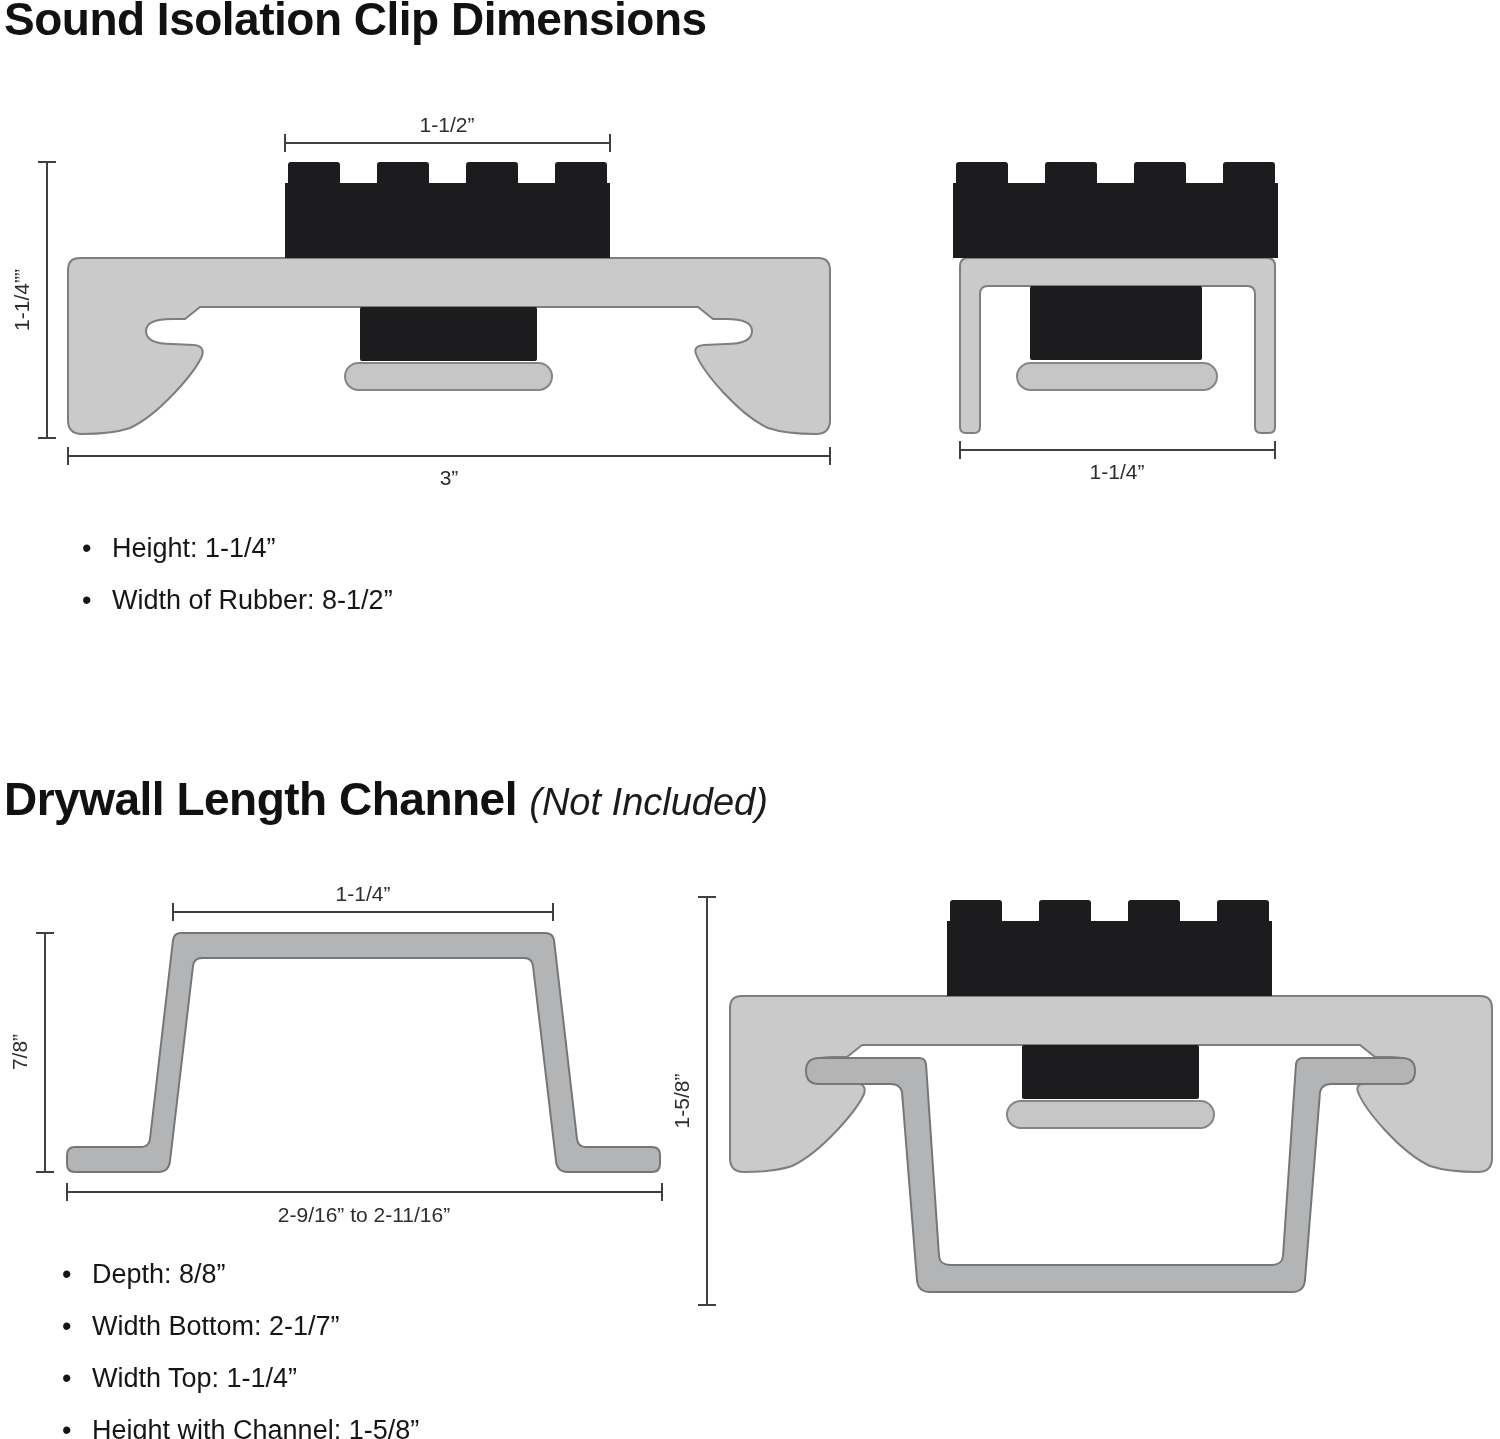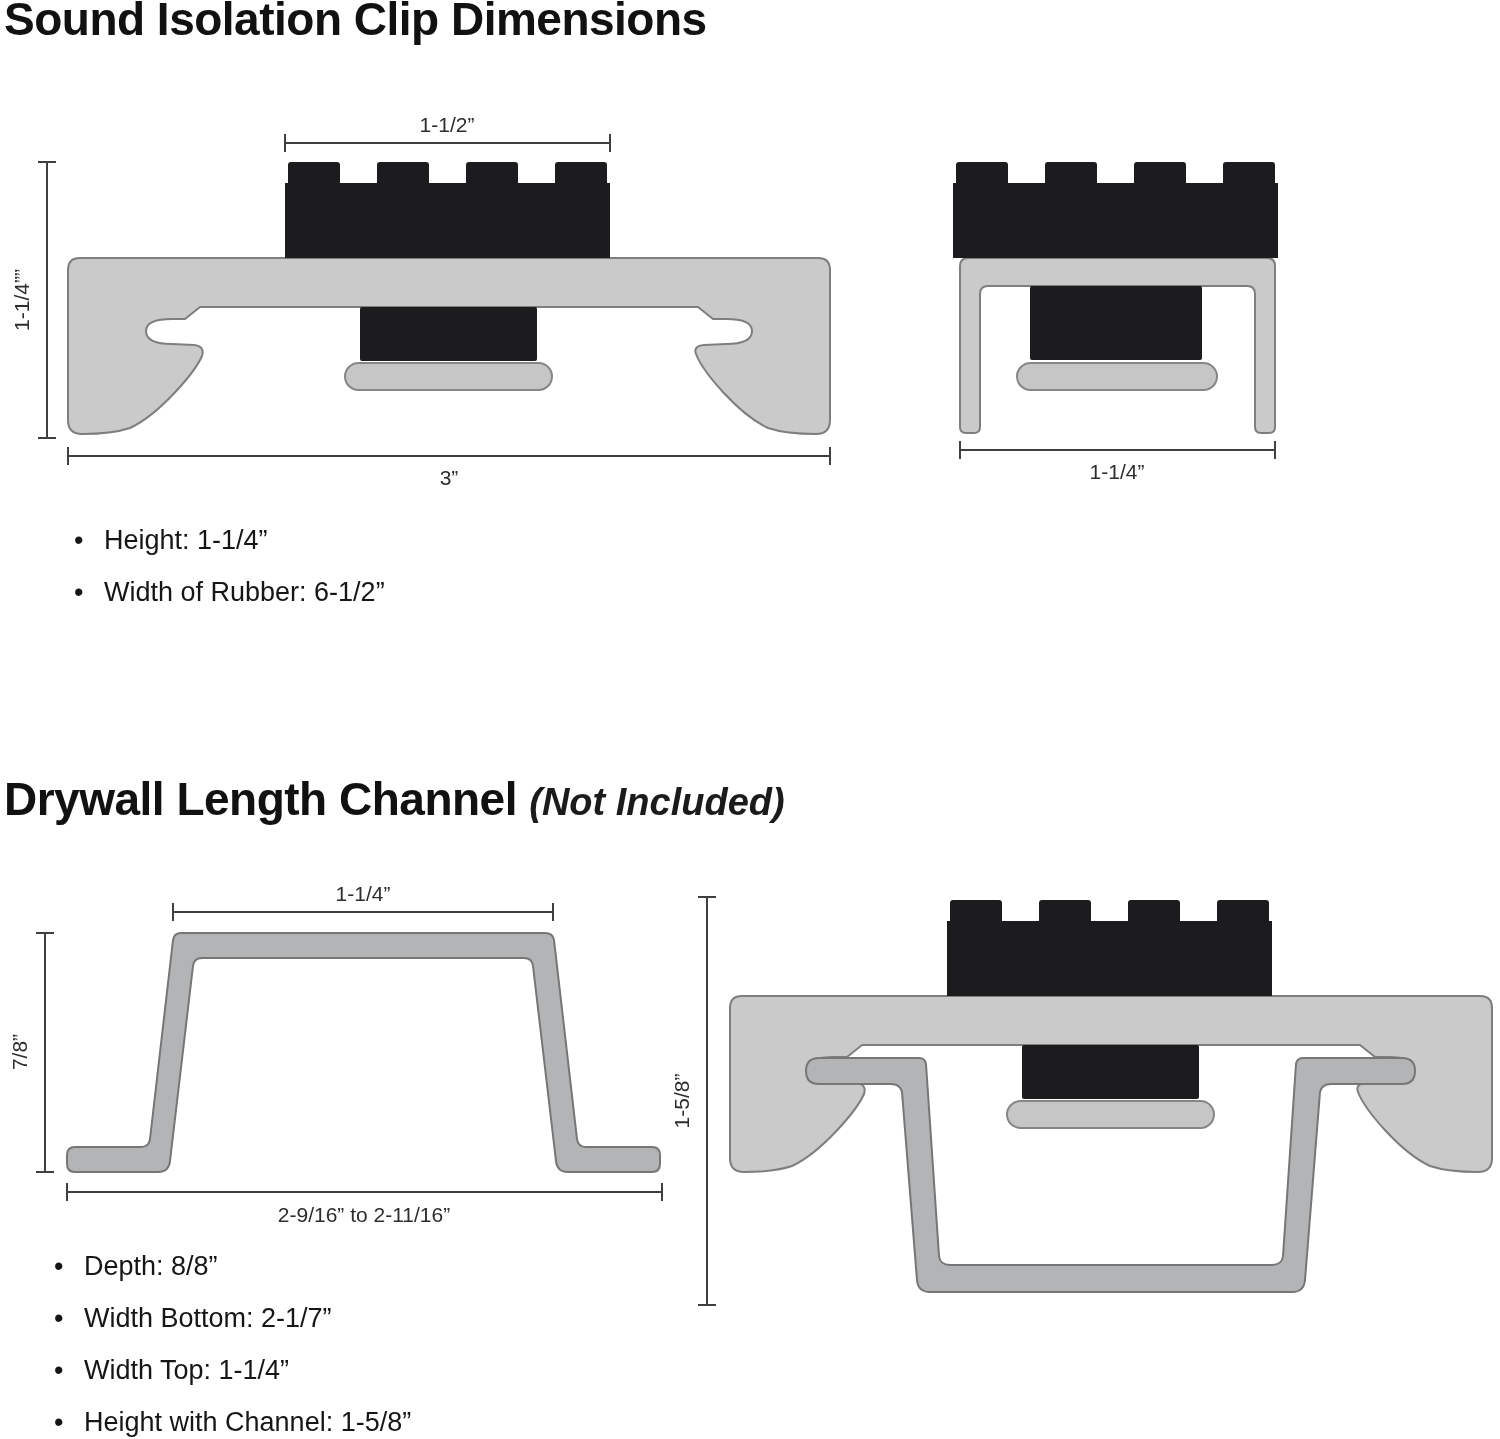--- a/index.html
+++ b/index.html
@@ -9,25 +9,25 @@
   }
   .title{
     position:absolute;left:4px;top:-8px;margin:0;
     font-size:46px;font-weight:700;color:#111;letter-spacing:-0.5px;
   }
   .title2{
     position:absolute;left:4px;top:772px;margin:0;
     font-size:46px;font-weight:700;color:#111;letter-spacing:-0.5px;
   }
   .title2 .note{
-    font-weight:700;font-style:italic;font-size:38px;color:#1b1b1b;letter-spacing:0;
+    font-weight:400;font-style:italic;font-size:38px;color:#1b1b1b;letter-spacing:0;
   }
   svg.diagrams{position:absolute;left:0;top:0;}
   ul.specs{
-    position:absolute;margin:0;padding:0;list-style:none;
+    position:absolute;margin:8px;padding:0;list-style:none;
     font-size:27px;color:#161616;
   }
   ul.specs li{
     position:relative;height:32px;line-height:32px;margin-bottom:20px;padding-left:32px;
   }
   ul.specs li::before{
     content:"•";position:absolute;left:2px;top:0;font-size:27px;color:#161616;
   }
   .specs1{left:72px;top:524px;}
   .specs2{left:52px;top:1250px;}
@@ -177,21 +177,21 @@
         <line x1="707" y1="897" x2="707" y2="1305"></line>
         <line x1="698" y1="897" x2="716" y2="897"></line>
         <line x1="698" y1="1305" x2="716" y2="1305"></line>
       </g>
       <text class="dim" x="689" y="1101" text-anchor="middle" transform="rotate(-90 689 1101)">1-5/8”</text>
     </g>
   </svg>
 
   <ul class="specs specs1">
     <li>Height: 1-1/4”</li>
-    <li>Width of Rubber: 6-1/2”</li>
+    <li>Width of Rubber: 8-1/2”</li>
   </ul>
 
   <ul class="specs specs2">
     <li>Depth: 8/8”</li>
     <li>Width Bottom: 2-1/7”</li>
     <li>Width Top: 1-1/4”</li>
     <li>Height with Channel: 1-5/8”</li>
   </ul>
 
 </div>

